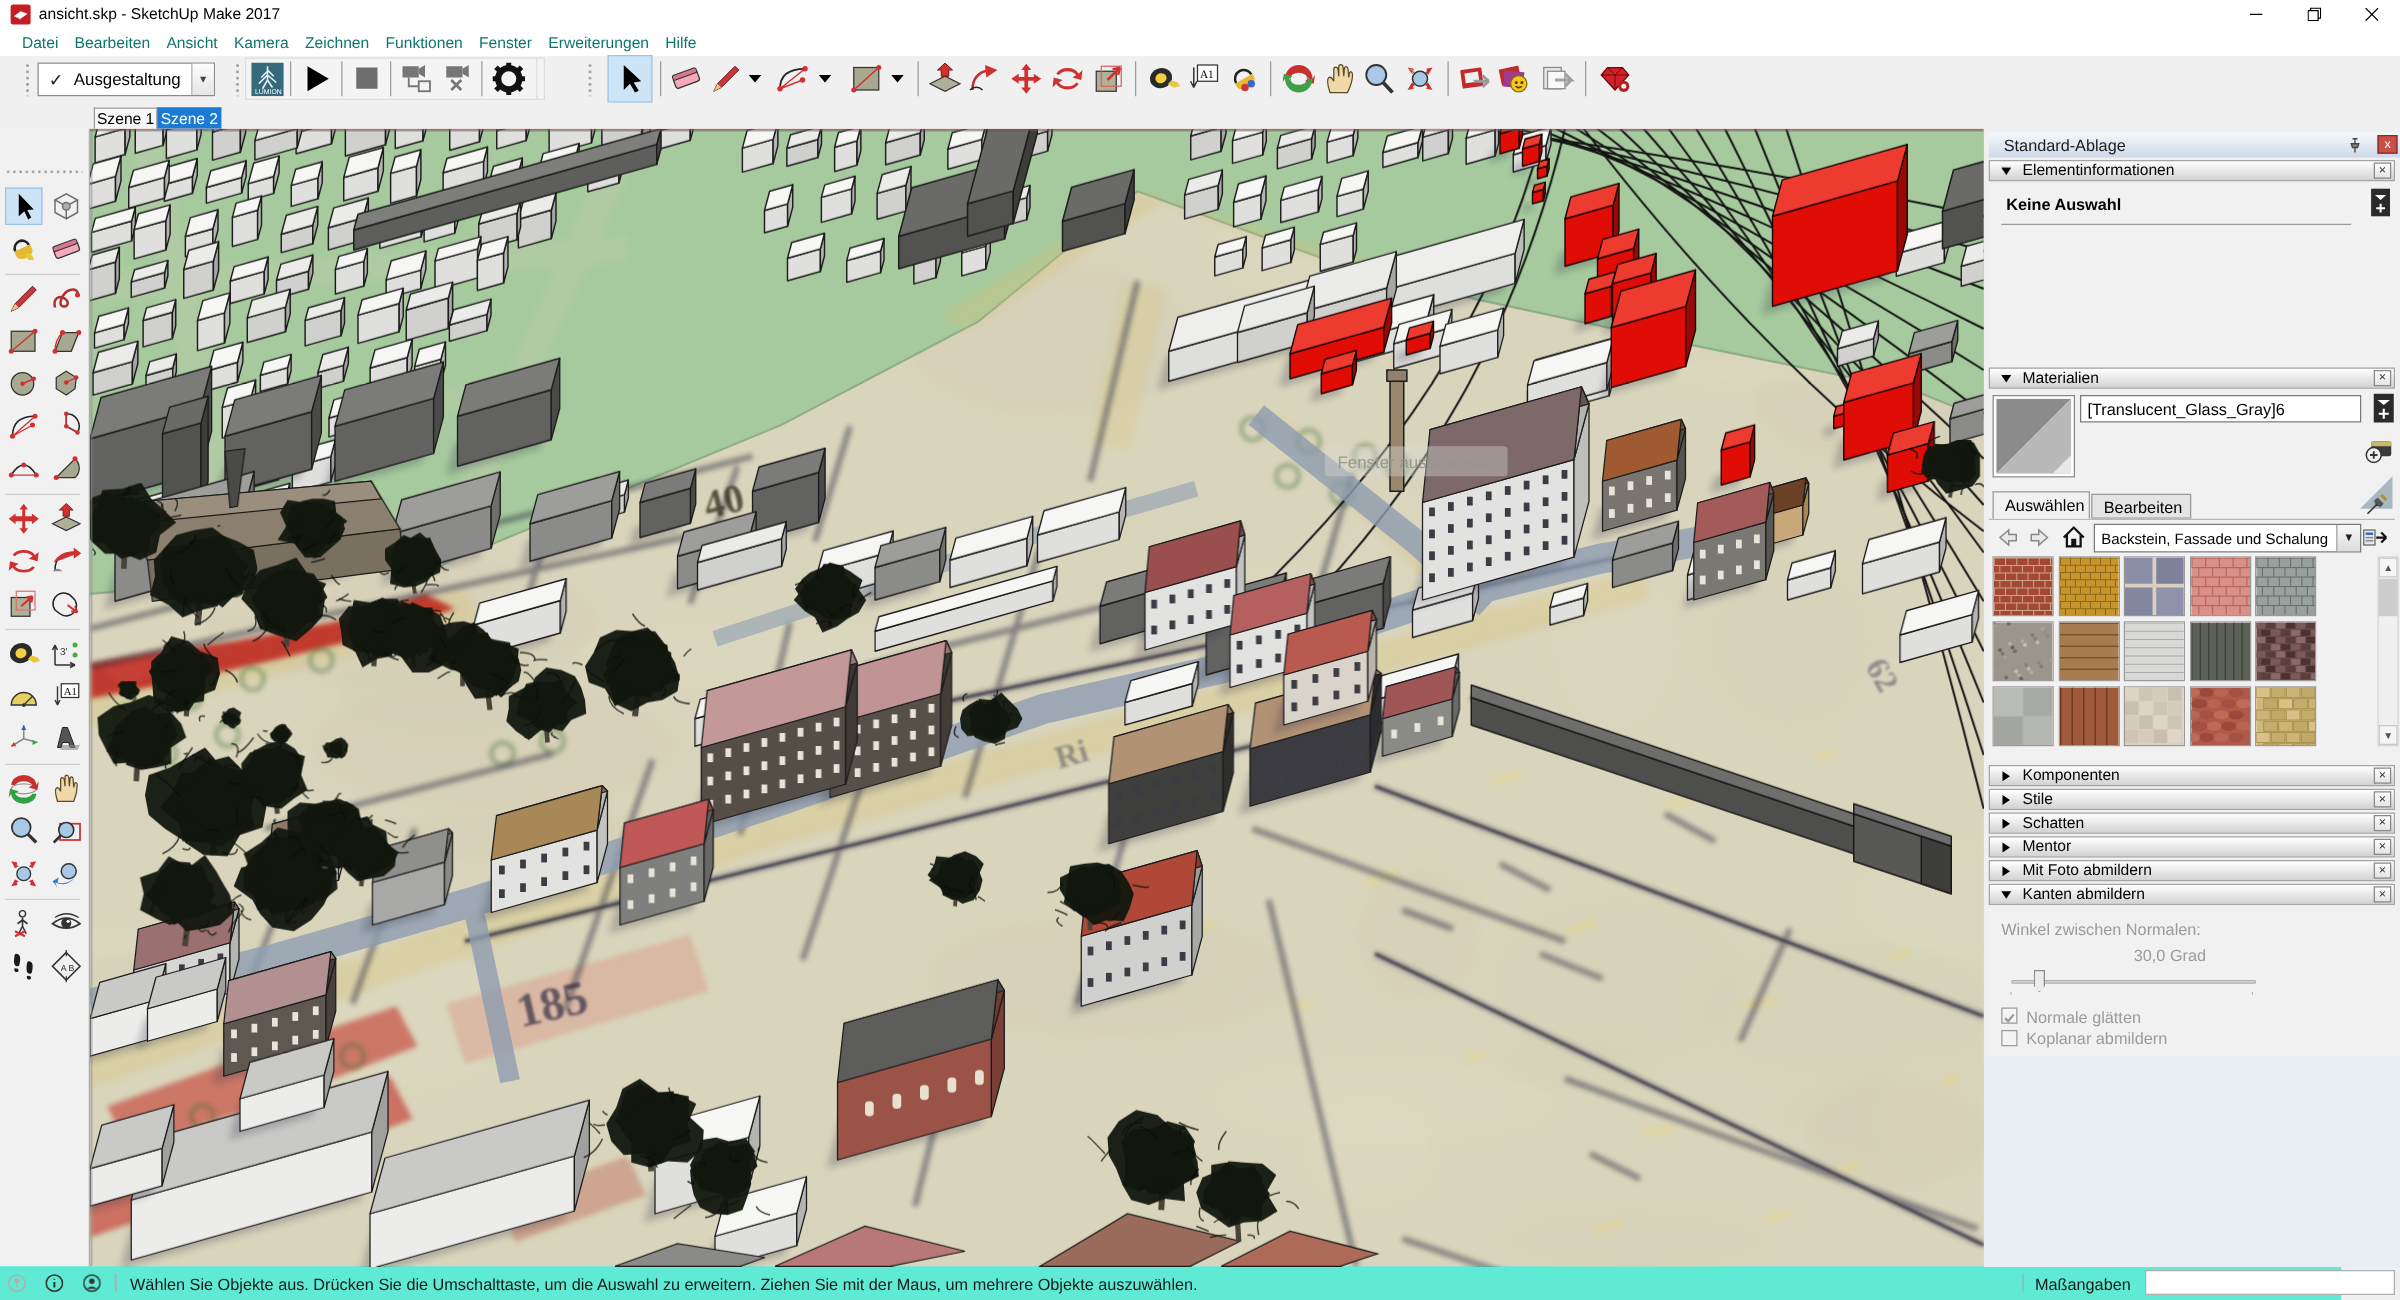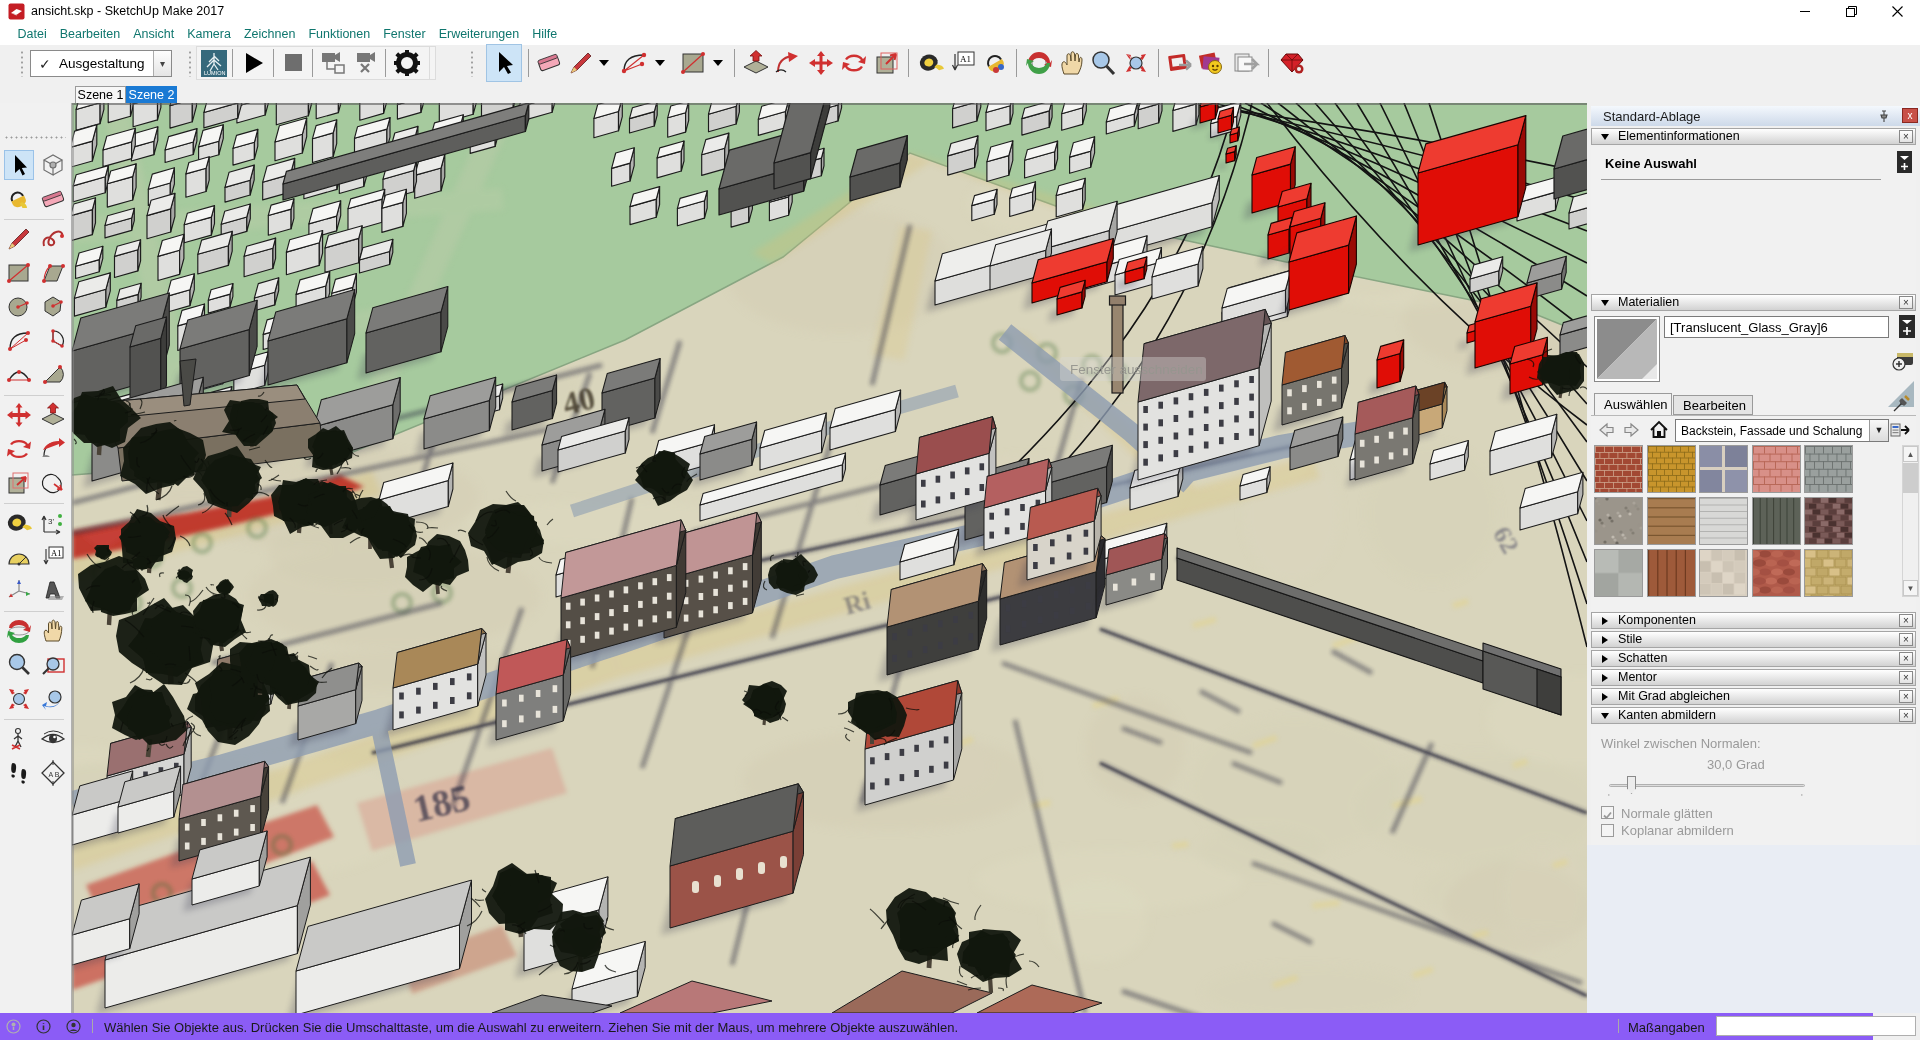--- a/index.html
+++ b/index.html
@@ -20,21 +20,21 @@
 .picon{position:absolute;width:30px;height:30px;}
 .picon svg{margin:2px;}
 .picon.hl{background:#cde4f7;border:1px solid #9ac2e8;}
 .psep{position:absolute;left:4px;width:60px;height:1px;background:#cfcfcf;}
 .viewport{position:absolute;left:72px;top:103px;width:1515px;height:910px;background:#fca5a5;overflow:hidden;}
 .rpanel{position:absolute;left:1587px;top:103px;width:333px;height:910px;background:#f0f0f0;font-family:"Liberation Sans",sans-serif;}
 .hdr{position:absolute;height:17px;background:linear-gradient(#ffffff,#d2d2d2);border:1px solid #a5a5a5;font-size:12.5px;color:#000;}
 .hdr .tri{position:absolute;left:7px;top:2px;}
 .hdr .htext{position:absolute;left:26px;top:0px;}
 .hdr .hx{position:absolute;right:2px;top:1px;width:14px;height:13px;border:1px solid #888;background:linear-gradient(#fefefe,#e3e3e3);font-size:10px;line-height:11px;text-align:center;color:#333;}
-.statusbar{position:absolute;left:0;top:1013px;width:1873px;height:27px;background:#8b5cf6;}
+.statusbar{position:absolute;left:0;top:1013px;width:1873px;height:27px;background:#5eead4;}
 .statusbar .stext{position:absolute;left:104px;top:7px;font-size:13px;color:#1a1a1a;}
 .mlabel{position:absolute;left:1628px;top:7px;font-size:13px;color:#1a1a1a;}
 .mbox{position:absolute;left:1716px;top:3px;width:200px;height:20px;background:#fff;border:1px solid #aeaeae;}
 </style></head>
 <body>
 <div class="app">
 <div class="titlebar">
       <div class="logo"><svg width="17" height="17" viewBox="0 0 17 17">
           <rect x="0.5" y="0.5" width="16" height="16" rx="2" fill="#c41d24"></rect>
           <path d="M3 10 L8.5 6 L14 8 L9 11.5 Z" fill="#fff"></path>
@@ -3012,21 +3012,21 @@
         <svg class="tri" width="12" height="12" viewBox="0 0 12 12">
           <path d="M3 2 L9 6 L3 10 Z" fill="#000"></path>
         </svg>
         <span class="htext">Mentor</span>
         <span class="hx">×</span>
       </div>
       <div class="hdr" style="left:4px;top:585px;width:325px;">
         <svg class="tri" width="12" height="12" viewBox="0 0 12 12">
           <path d="M3 2 L9 6 L3 10 Z" fill="#000"></path>
         </svg>
-        <span class="htext">Mit Grad abgleichen</span>
+        <span class="htext">Mit Foto abmildern</span>
         <span class="hx">×</span>
       </div>
       <div class="hdr" style="left:4px;top:604px;width:325px;">
         <svg class="tri" width="12" height="12" viewBox="0 0 12 12">
           <path d="M2 3 L10 3 L6 9 Z" fill="#000"></path>
         </svg>
         <span class="htext">Kanten abmildern</span>
         <span class="hx">×</span>
       </div>
       <div style="position:absolute;left:4px;top:623px;width:325px;height:119px;background:#f1f1f1;">

